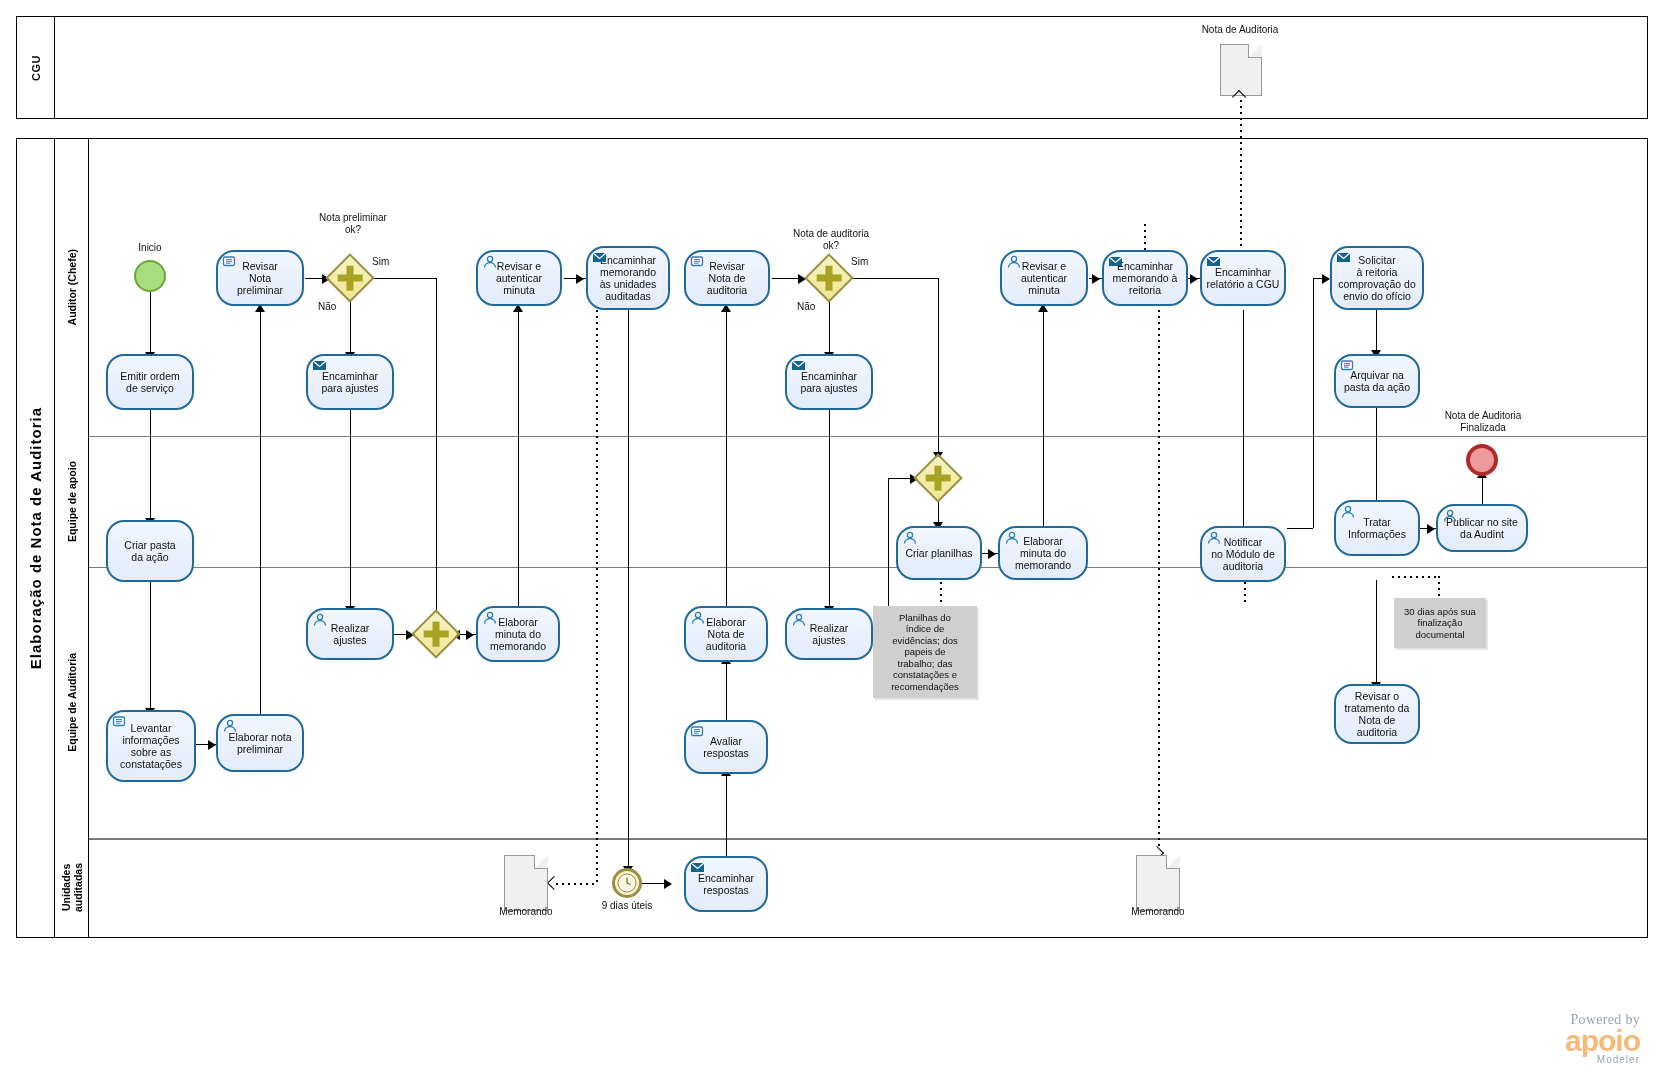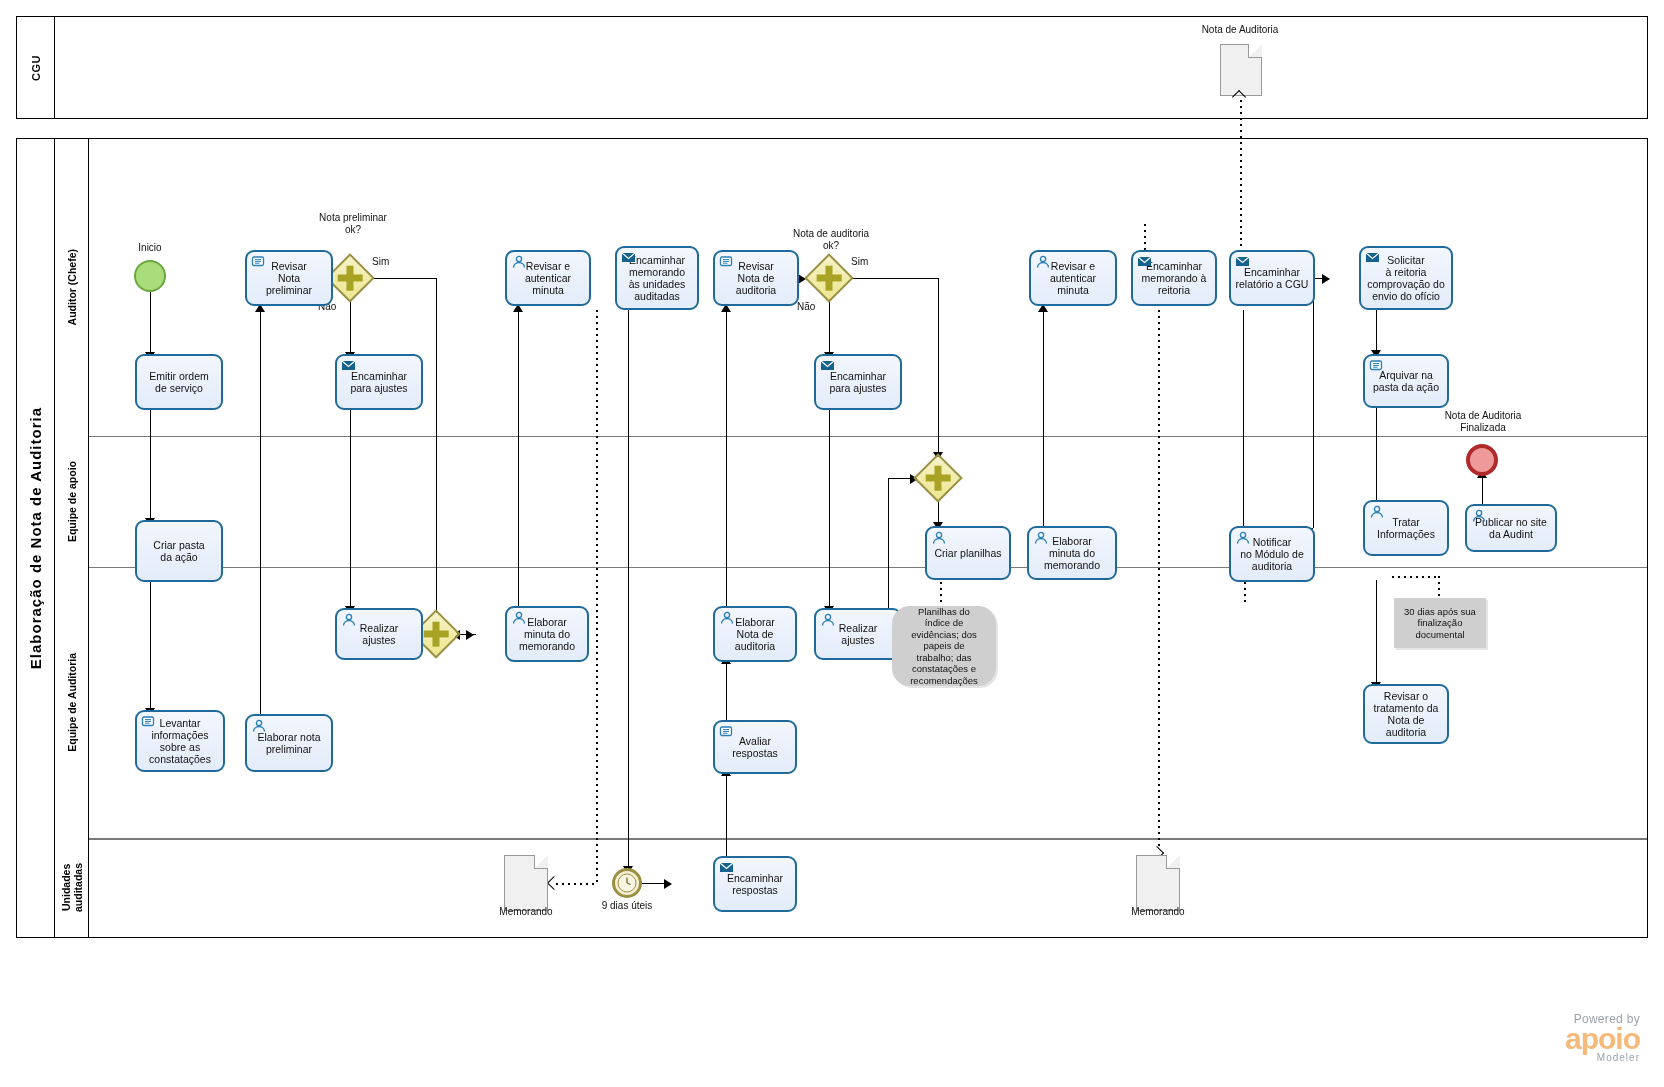--- a/index.html
+++ b/index.html
@@ -15,24 +15,24 @@
                   letter-spacing:.5px;color:#000;white-space:nowrap;}
   .pool-head.big span{font-size:15px;letter-spacing:1px;}
 
   .lane-head{position:absolute;width:34px;border-right:1px solid #000;box-sizing:border-box;
              display:flex;align-items:center;justify-content:center;background:#fff;}
   .lane-head span{writing-mode:vertical-rl;transform:rotate(180deg);font-size:10.5px;font-weight:bold;
                   color:#000;text-align:center;line-height:12px;white-space:pre-line;}
   .lane-sep{position:absolute;height:1px;background:#7a7a7a;}
 
   
-  .task{position:absolute;box-sizing:border-box;border:2px solid #1f6a9a;border-radius:9px;
+  .task{position:absolute;box-sizing:border-box;border:2px solid #1f6a9a;border-radius:18px;
         background:linear-gradient(180deg,#f2f6fd 0%,#e3ecfa 100%);
         display:flex;align-items:center;justify-content:center;text-align:center;
-        font-size:10.5px;line-height:12px;color:#111;padding:2px 3px;margin-left:29px;}
+        font-size:10.5px;line-height:12px;color:#111;padding:2px 3px;}
   .task .lbl{display:block;white-space:pre-line;}
 
   .ticon{position:absolute;left:4px;top:3px;width:16px;height:14px;}
 
   
   .ev{position:absolute;border-radius:50%;box-sizing:border-box;}
   .ev.start{background:#a9dc7a;border:2px solid #6aa83c;}
   .ev.end{background:#ef9a9a;border:4px solid #b02a2a;}
   .ev.timer{background:#f4efd4;border:3px solid #9a9040;}
 
@@ -69,21 +69,21 @@
   .dot.h{height:2px;background-image:linear-gradient(to right,#000 2px, transparent 2px);background-size:6px 2px;}
   .arw{position:absolute;width:0;height:0;}
   .arw.d{border-left:5px solid transparent;border-right:5px solid transparent;border-top:8px solid #000;}
   .arw.u{border-left:5px solid transparent;border-right:5px solid transparent;border-bottom:8px solid #000;}
   .arw.r{border-top:5px solid transparent;border-bottom:5px solid transparent;border-left:8px solid #000;}
   .arw.l{border-top:5px solid transparent;border-bottom:5px solid transparent;border-right:8px solid #000;}
   .oarw{position:absolute;width:9px;height:9px;border-left:1.4px solid #000;border-top:1.4px solid #000;}
 
   
   .bz{position:absolute;text-align:right;}
-  .bz .pw{font-size:12px;color:#9aa3ab;letter-spacing:.3px;}
+  .bz .pw{font-size:14px;color:#9aa3ab;letter-spacing:.3px;font-family:Liberation Serif, serif;}
   .bz .bg{font-size:30px;font-weight:bold;color:#f5b97a;letter-spacing:-1px;line-height:26px;}
   .bz .md{font-size:10px;color:#9aa3ab;letter-spacing:1px;}
 </style>
 </head>
 <body>
 
 <div id="canvas">
 
   <div class="pool" style="left:16px;top:16px;width:1632px;height:103px;">
     <div class="pool-head">
@@ -300,21 +300,21 @@
   <div class="task" style="left:106px;top:354px;width:88px;height:56px;">
     <span class="lbl">Emitir ordem
 de serviço</span>
   </div>
 
   <div class="task" style="left:106px;top:520px;width:88px;height:62px;">
     <span class="lbl">Criar pasta
 da ação</span>
   </div>
 
-  <div class="task" style="left:106px;top:710px;width:90px;height:62px;justify-content:center;">
+  <div class="task" style="left:106px;top:710px;width:90px;height:72px;justify-content:center;">
     <svg class="ticon" viewBox="0 0 16 14">
       <rect x="1.5" y="2" width="11" height="8.5" rx="1.4" fill="#fff" stroke="#2b7fb5" stroke-width="1.3"></rect>
       <line x1="4" y1="4.6" x2="10" y2="4.6" stroke="#2b7fb5" stroke-width="1"></line>
       <line x1="4" y1="6.4" x2="10" y2="6.4" stroke="#2b7fb5" stroke-width="1"></line>
       <line x1="4" y1="8.2" x2="8.5" y2="8.2" stroke="#2b7fb5" stroke-width="1"></line>
     </svg>
     <span class="lbl">Levantar
 informações
 sobre as
 constatações</span>
@@ -554,21 +554,21 @@
 auditoria</span>
   </div>
 
   <div class="doc" style="left:504px;top:855px;width:44px;height:56px;"></div>
   <div class="txt" style="left:478px;top:906px;width:96px;">Memorando</div>
 
   <div class="doc" style="left:1136px;top:855px;width:44px;height:56px;"></div>
   <div class="txt" style="left:1110px;top:906px;width:96px;">Memorando</div>
 
 
-  <div class="note" style="left:892px;top:606px;width:104px;height:80px;border-radius:18px;">
+  <div class="note" style="left:873px;top:606px;width:104px;height:92px;">
     <span>Planilhas do
 índice de
 evidências; dos
 papeis de
 trabalho; das
 constatações e
 recomendações</span>
   </div>
 
 

